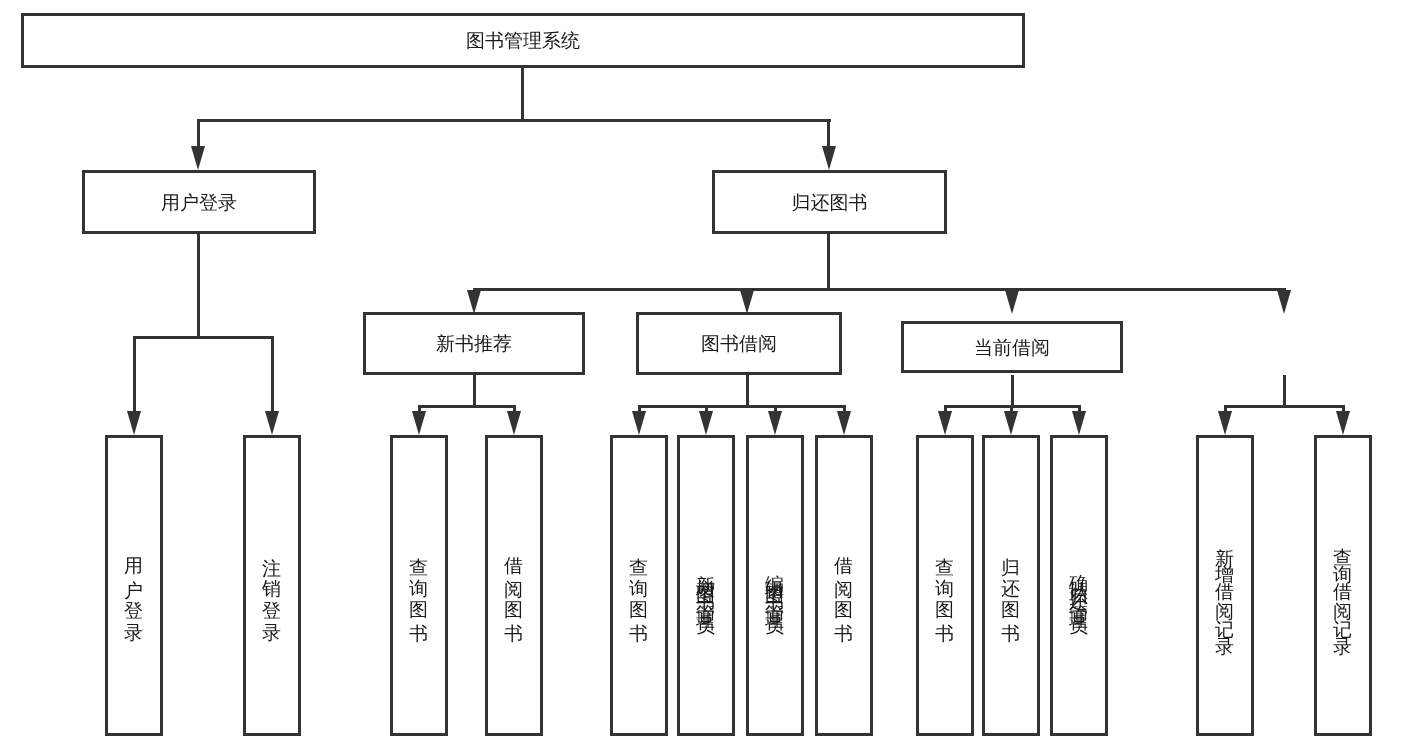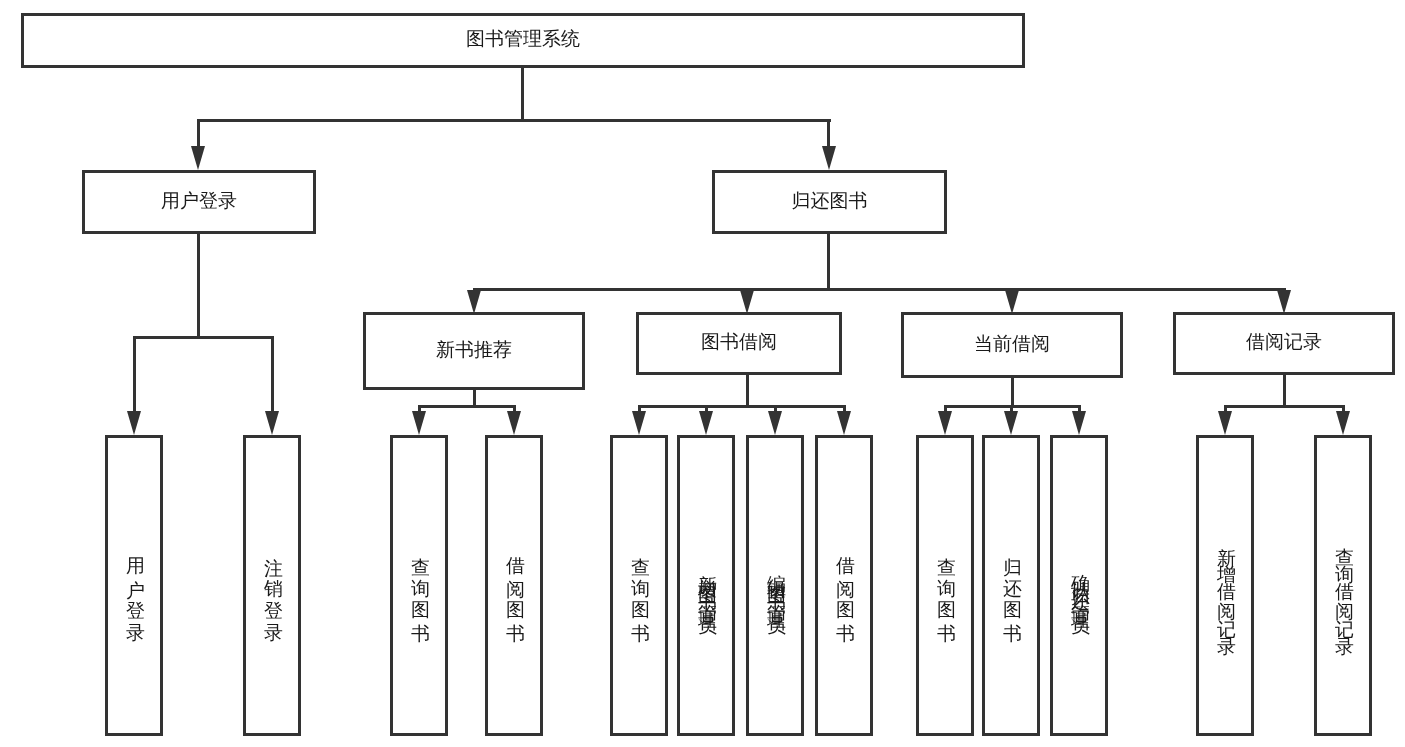--- a/index.html
+++ b/index.html
@@ -1,18 +1,18 @@
 <!DOCTYPE html>
 <html><head>
 <meta charset="utf-8">
 <style>
   html,body{margin:0;padding:0;background:#ffffff;}
   .canvas{
     position:relative;width:1405px;height:747px;background:#ffffff;overflow:hidden;
-    font-family:Liberation Mono, monospace;color:#1a1a1a;
+    font-family:Liberation Serif, serif;color:#1a1a1a;
   }
   .node{
     position:absolute;box-sizing:border-box;background:#ffffff;
     border:3px solid #333333;display:flex;align-items:center;justify-content:center;
     font-size:19px;line-height:1;z-index:2;
   }
   .vnode{
     writing-mode:vertical-rl;text-orientation:mixed;
   }
   .v4{letter-spacing:22px;}
@@ -55,24 +55,23 @@
   <div class="arrow" style="left:127px;top:411px"></div>
   <div class="arrow" style="left:265px;top:411px"></div>
 
   <div class="vline" style="left:827px;top:234px;height:56px"></div>
   <div class="hline" style="left:473px;top:288px;width:813px"></div>
   <div class="arrow" style="left:467px;top:290px"></div>
   <div class="arrow" style="left:740px;top:290px"></div>
   <div class="arrow" style="left:1005px;top:290px"></div>
   <div class="arrow" style="left:1277px;top:290px"></div>
 
-  <div class="node" style="left:363px;top:312px;width:222px;height:78px">新书推荐</div>
+  <div class="node" style="left:363px;top:312px;width:222px;height:63px">新书推荐</div>
   <div class="node" style="left:636px;top:312px;width:206px;height:63px">图书借阅</div>
-  <div class="node" style="left:901px;top:312px;width:222px;height:66px">当前借阅</div>
-  <div class="node" style="left:1173px;top:312px;width:222px;height:63px">借阅记录</div>
+  <div class="node" style="left:901px;top:321px;width:222px;height:52px">当前借阅</div>
 
   <div class="vline" style="left:473px;top:375px;height:32px"></div>
   <div class="hline" style="left:418px;top:405px;width:98px"></div>
   <div class="vline" style="left:418px;top:405px;height:7px"></div>
   <div class="vline" style="left:513px;top:405px;height:7px"></div>
   <div class="arrow" style="left:412px;top:411px"></div>
   <div class="arrow" style="left:507px;top:411px"></div>
 
   <div class="vline" style="left:746px;top:375px;height:32px"></div>
   <div class="hline" style="left:638px;top:405px;width:208px"></div>

